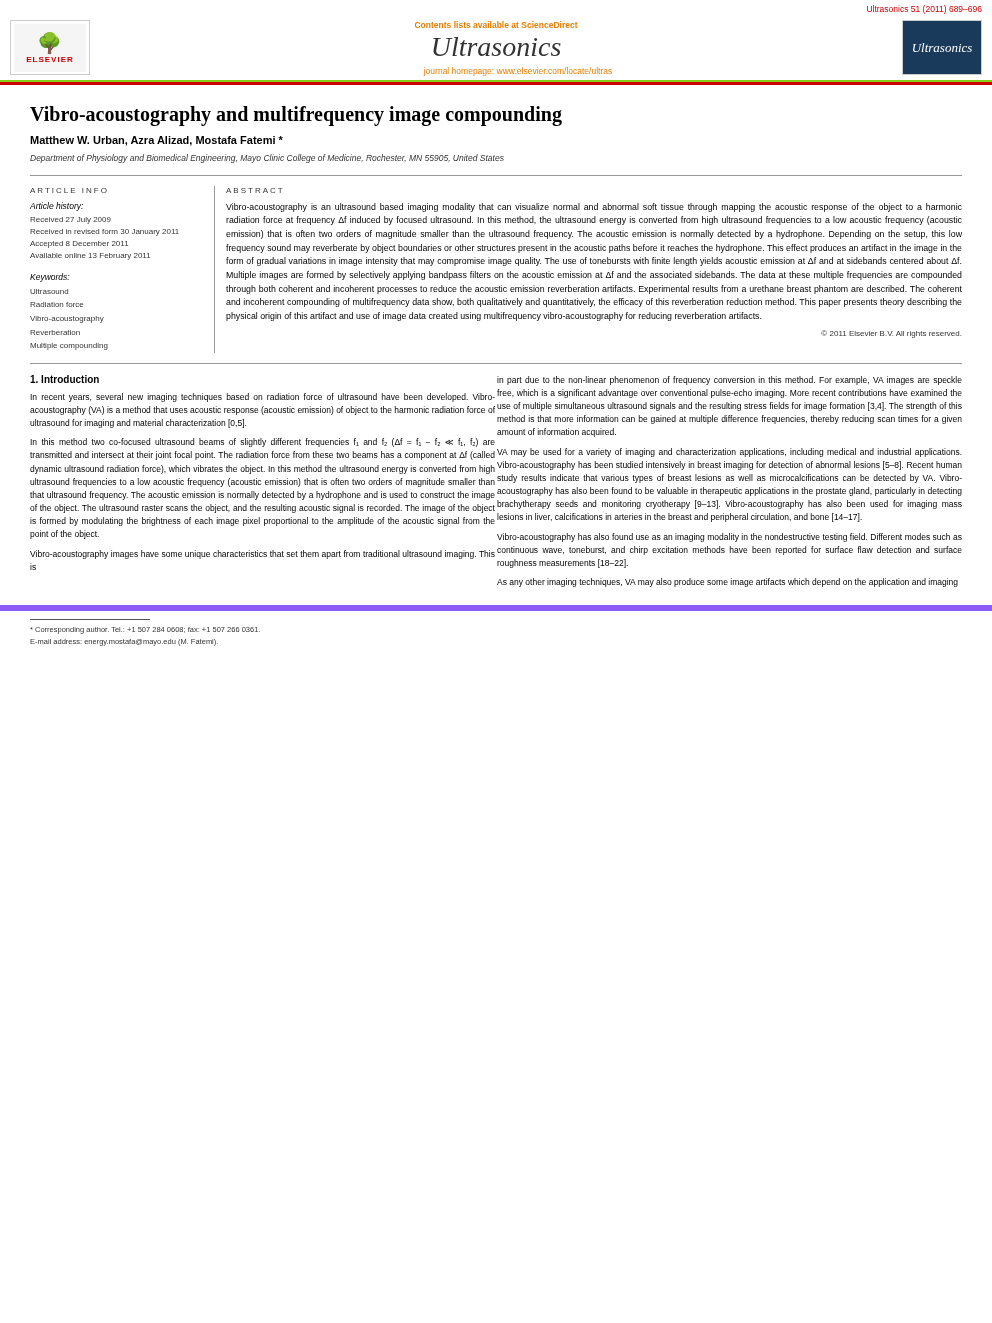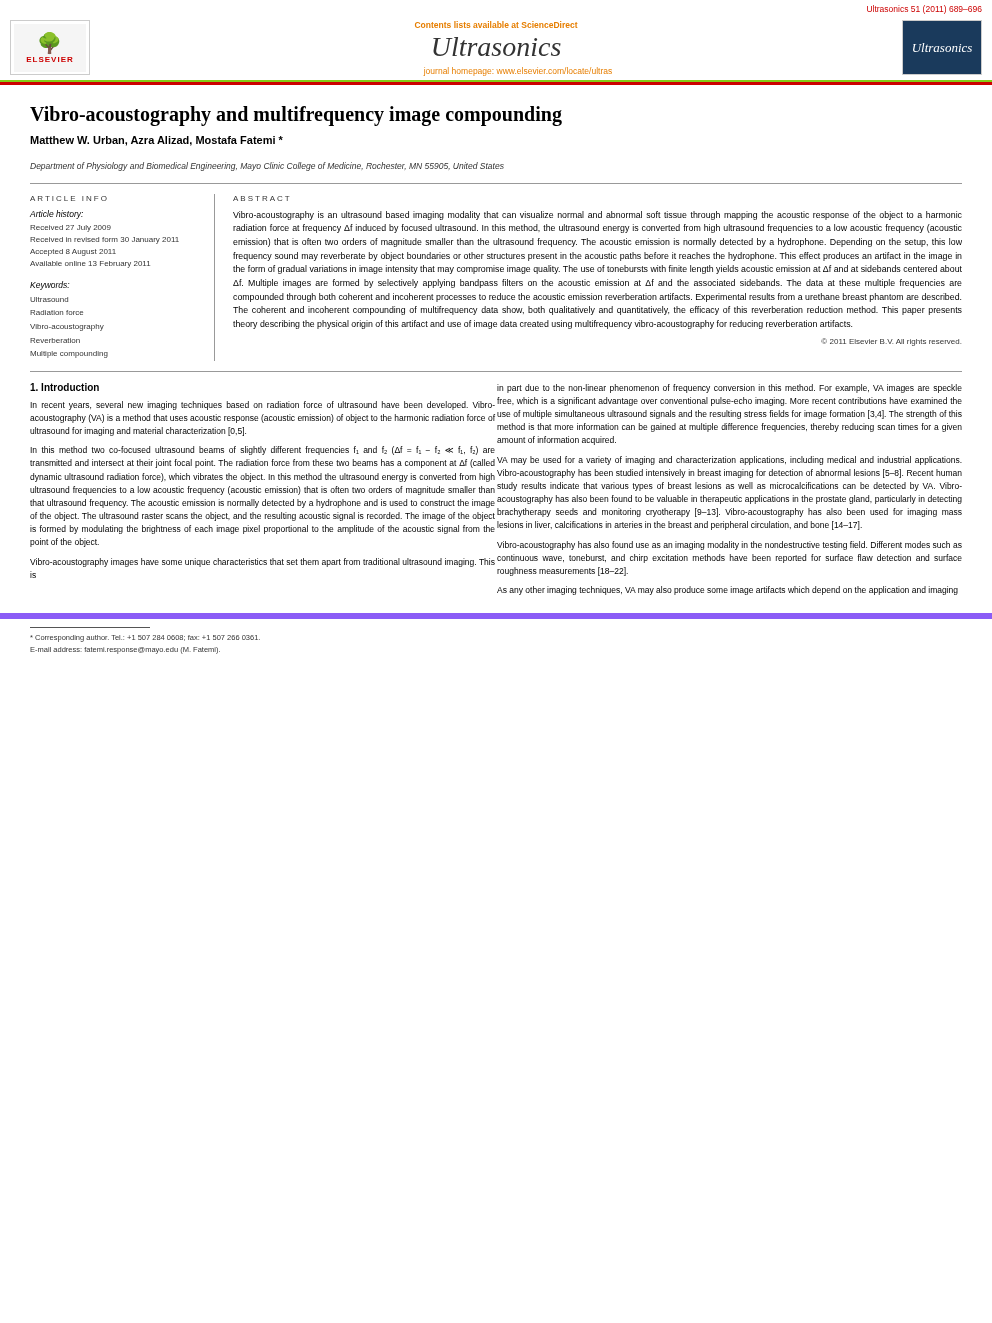--- a/index.html
+++ b/index.html
@@ -110,37 +110,37 @@
       font-size: 20px;
       font-weight: bold;
       color: #000;
       margin-bottom: 8px;
       font-family: 'Times New Roman', serif;
     }
 
     .article-authors {
       font-size: 11px;
       color: #000;
-      margin-bottom: 15px;
+      margin-bottom: 7px;
       font-family: Arial, sans-serif;
       font-weight: bold;
     }
 
     .article-affiliation {
       font-size: 8.5px;
       font-style: italic;
       color: #333;
       margin-bottom: 12px;
       font-family: Arial, sans-serif;
     }
 
     
     .two-col {
       display: flex;
-      gap: 18px;
+      gap: 11px;
       border-top: 1px solid #999;
       padding-top: 10px;
       margin-bottom: 10px;
     }
 
     .left-col {
       width: 185px;
       flex-shrink: 0;
       border-right: 1px solid #999;
       padding-right: 12px;
@@ -329,21 +329,21 @@
 
   <div class="two-col">
 
     <div class="left-col">
       <div class="section-label">ARTICLE INFO</div>
 
       <div class="article-history">
         <div class="article-history-title">Article history:</div>
         <p>Received 27 July 2009</p>
         <p>Received in revised form 30 January 2011</p>
-        <p>Accepted 8 August 2011</p>
+        <p>Accepted 8 December 2011</p>
         <p>Available online 13 February 2011</p>
       </div>
 
       <div class="keywords-section">
         <div class="keywords-title">Keywords:</div>
         <div class="keywords-list">
           <div>Ultrasound</div>
           <div>Radiation force</div>
           <div>Vibro-acoustography</div>
           <div>Reverberation</div>
@@ -375,14 +375,14 @@
       <p class="body-text">VA may be used for a variety of imaging and characterization applications, including medical and industrial applications. Vibro-acoustography has been studied intensively in breast imaging for detection of abnormal lesions [5–8]. Recent human study results indicate that various types of breast lesions as well as microcalcifications can be detected by VA. Vibro-acoustography has also been found to be valuable in therapeutic applications in the prostate gland, particularly in detecting brachytherapy seeds and monitoring cryotherapy [9–13]. Vibro-acoustography has also been used for imaging mass lesions in liver, calcifications in arteries in the breast and peripheral circulation, and bone [14–17].</p>
       <p class="body-text">Vibro-acoustography has also found use as an imaging modality in the nondestructive testing field. Different modes such as continuous wave, toneburst, and chirp excitation methods have been reported for surface flaw detection and surface roughness measurements [18–22].</p>
       <p class="body-text">As any other imaging techniques, VA may also produce some image artifacts which depend on the application and imaging</p>
     </div>
   </div>
 </div>
 
 <div class="footer">
   <div class="footnote-line"></div>
   <div class="footnote">* Corresponding author. Tel.: +1 507 284 0608; fax: +1 507 266 0361.</div>
-  <div class="footnote">E-mail address: fatemi.response@mayo.edu (M. Fatemi).</div>
+  <div class="footnote">E-mail address: energy.mostafa@mayo.edu (M. Fatemi).</div>
 </div>
 
 </body></html>

